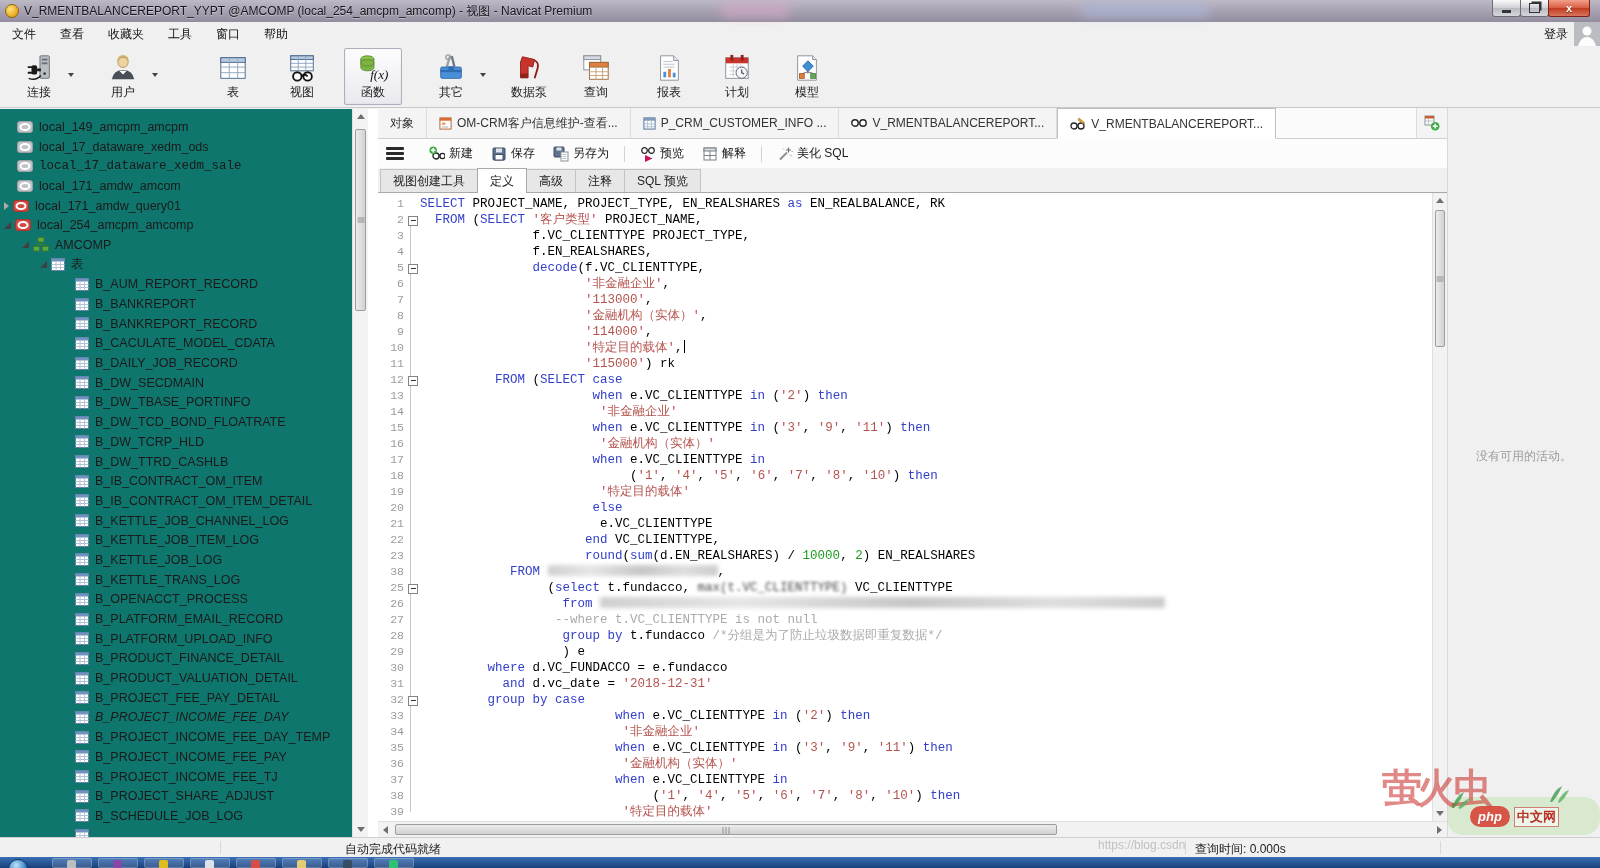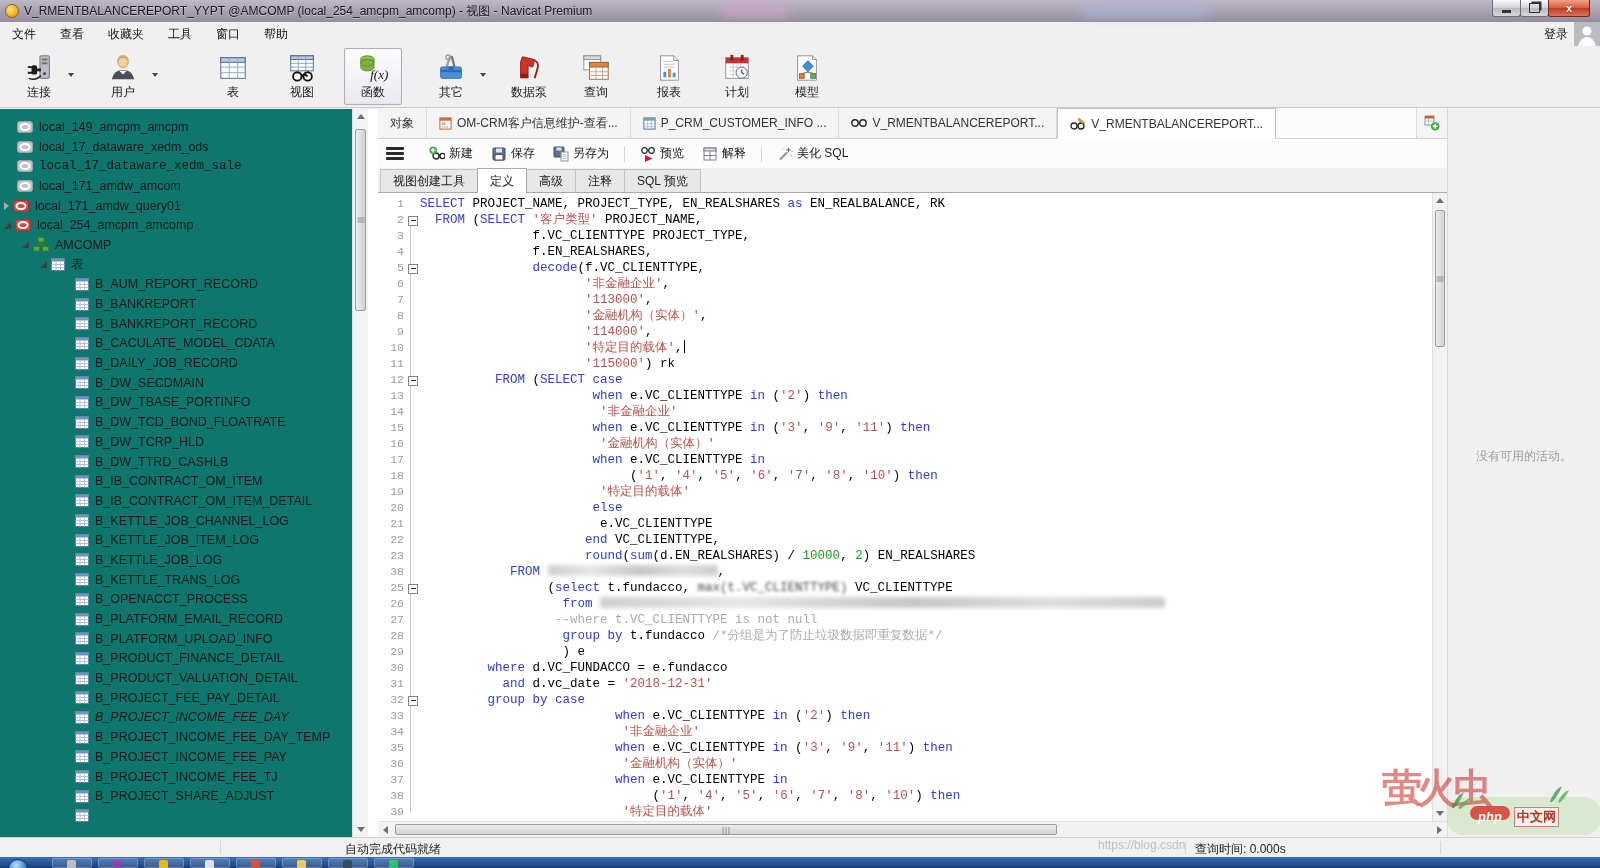--- a/index.html
+++ b/index.html
@@ -118,21 +118,21 @@
   .orb{position:absolute;left:8px;top:2px;width:18px;height:18px;border-radius:50%;
     background:radial-gradient(circle at 40% 30%,#bfe3f7,#3d85c8 55%,#1c4f8f);border:1px solid #123a66;}
   .tslot{position:absolute;top:1px;width:40px;height:10px;border-radius:2px;
     background:rgba(255,255,255,.14);border:1px solid rgba(255,255,255,.22);box-sizing:border-box;}
   .tslot i{position:absolute;left:14px;top:1px;width:9px;height:9px;border-radius:2px;opacity:.9;}
   
   .wm-band{position:absolute;left:1447px;top:797px;width:153px;height:38px;border-radius:16px;
     background:rgba(198,227,183,.55);z-index:8;}
   .wm-big{position:absolute;left:1382px;top:768px;font-size:40px;font-weight:bold;letter-spacing:-5px;
     color:rgba(200,40,35,.55);z-index:9;line-height:1;}
-  .wm-php{position:absolute;left:1470px;top:806px;width:40px;height:14px;border-radius:11px;background:rgba(214,72,58,.92);
+  .wm-php{position:absolute;left:1470px;top:806px;width:40px;height:21px;border-radius:11px;background:rgba(214,72,58,.92);
     color:#fff;font-style:italic;font-weight:bold;font-size:13px;text-align:center;line-height:21px;z-index:10;}
   .wm-site{position:absolute;left:1514px;top:807px;color:#b83226;font-weight:bold;font-size:13px;
     border:1px solid rgba(184,50,38,.6);background:rgba(255,255,255,.55);padding:0 2px;z-index:10;}
   .wm-url{position:absolute;left:1098px;top:838px;color:rgba(160,160,160,.6);font-size:12px;z-index:10;}
   .wm-leaf{position:absolute;z-index:9;}
 </style>
 </head>
 <body>
 
 <div class="titlebar">
@@ -685,20 +685,31 @@
       <div class="trow" style="padding-left: 62px;">
         <span class="arrow-n"></span>
         <span class="ticon">
           <svg width="14" height="13" viewBox="0 0 14 13">
             <rect x="0.5" y="0.5" width="13" height="12" fill="#fff" stroke="#5c7ca3"></rect>
             <rect x="0.5" y="0.5" width="13" height="3" fill="#6f93bd"></rect>
             <path d="M0.5 6.5 h13 M0.5 9.5 h13 M5 3.5 v9 M9.5 3.5 v9" stroke="#b3c3d6"></path>
           </svg>
         </span>
         <span class="tlabel">B_PROJECT_SHARE_ADJUST</span>
+      </div>
+      <div class="trow" style="padding-left: 62px;">
+        <span class="arrow-n"></span>
+        <span class="ticon">
+          <svg width="14" height="13" viewBox="0 0 14 13">
+            <rect x="0.5" y="0.5" width="13" height="12" fill="#fff" stroke="#5c7ca3"></rect>
+            <rect x="0.5" y="0.5" width="13" height="3" fill="#6f93bd"></rect>
+            <path d="M0.5 6.5 h13 M0.5 9.5 h13 M5 3.5 v9 M9.5 3.5 v9" stroke="#b3c3d6"></path>
+          </svg>
+        </span>
+        <span class="tlabel">B_SCHEDULE_JOB_LOG</span>
       </div>
       <div class="trow" style="padding-left: 62px;">
         <span class="arrow-n"></span>
         <span class="ticon">
           <svg width="14" height="13" viewBox="0 0 14 13">
             <rect x="0.5" y="0.5" width="13" height="12" fill="#fff" stroke="#5c7ca3"></rect>
             <rect x="0.5" y="0.5" width="13" height="3" fill="#6f93bd"></rect>
             <path d="M0.5 6.5 h13 M0.5 9.5 h13 M5 3.5 v9 M9.5 3.5 v9" stroke="#b3c3d6"></path>
           </svg>
         </span>

